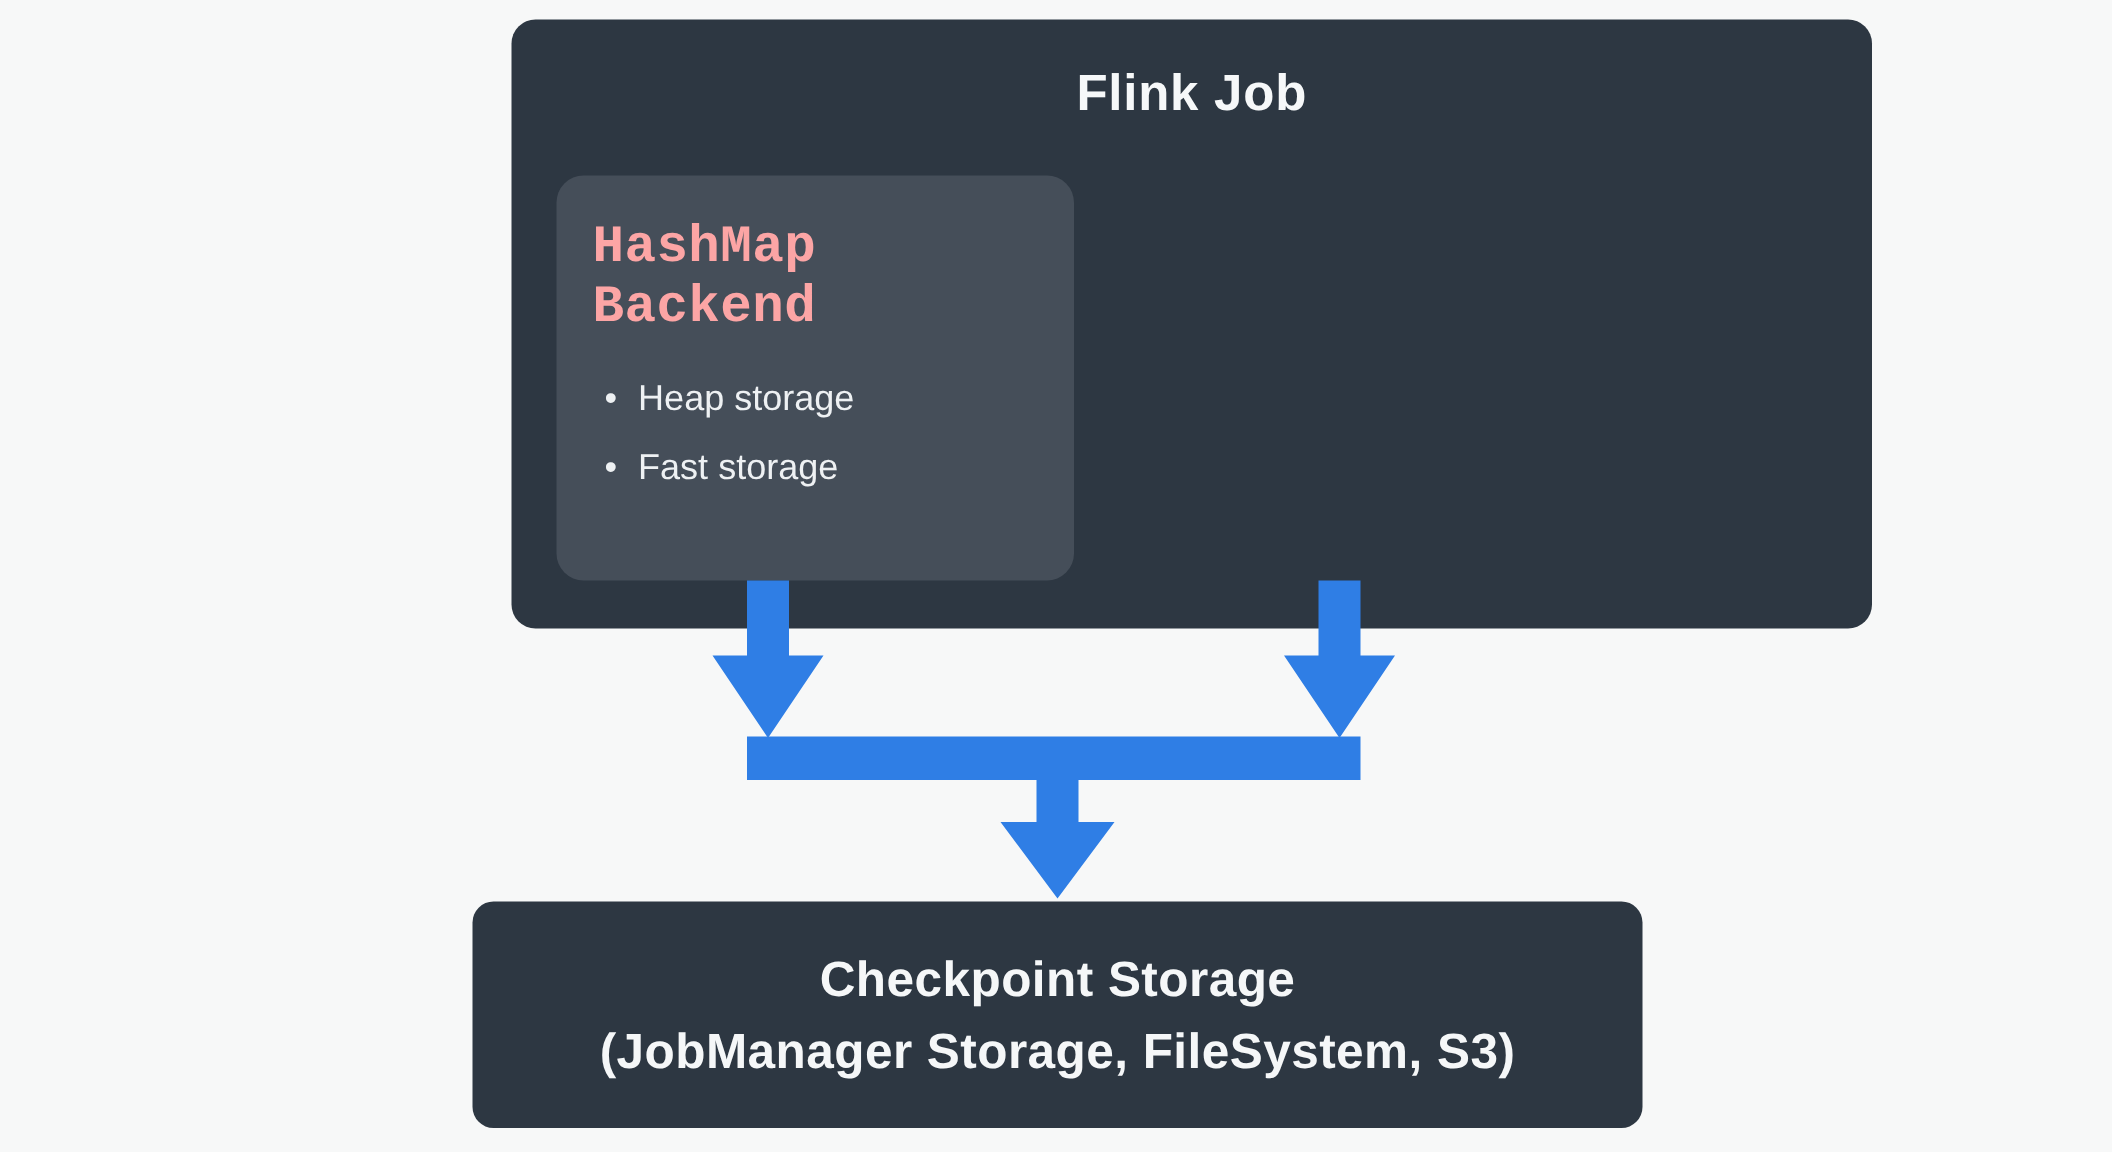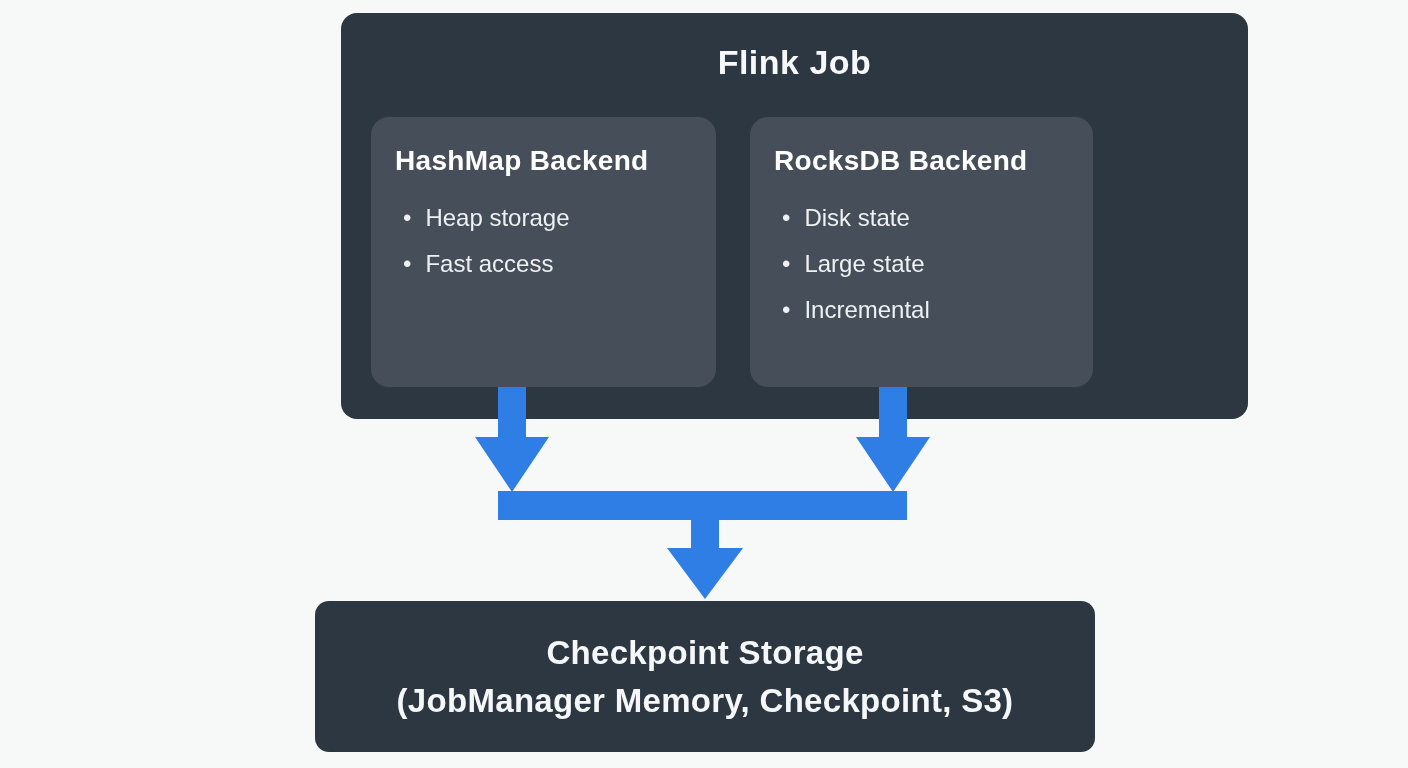--- a/index.html
+++ b/index.html
@@ -39,25 +39,26 @@
     height: 270px;
     background: #454e59;
     border-radius: 18px;
     box-sizing: border-box;
     padding: 28px 24px 0 24px;
     color: #eef1f3;
   }
   .card-left  { left: 30px;  width: 345px; }
   .card-right { left: 409px; width: 343px; }
   .card-title {
-    font-size: 28px;
+    font-size: 35px;
     font-weight: 600;
-    color: #ffffff;
+    color: #fca5a5;
     margin-bottom: 18px;
     letter-spacing: 0.3px;
+    font-family: Liberation Mono, monospace;
   }
   .bullets {
     list-style: none;
     margin: 0;
     padding: 0 0 0 8px;
     font-size: 24px;
     font-weight: 500;
     line-height: 46px;
   }
   .bullets li::before {
@@ -97,39 +98,31 @@
 
 <div class="stage">
 
   <div class="flink-box">
     <div class="flink-title">Flink Job</div>
 
     <div class="card card-left">
       <div class="card-title">HashMap Backend</div>
       <ul class="bullets">
         <li>Heap storage</li>
-        <li>Fast access</li>
+        <li>Fast storage</li>
       </ul>
     </div>
 
-    <div class="card card-right">
-      <div class="card-title">RocksDB Backend</div>
-      <ul class="bullets">
-        <li>Disk state</li>
-        <li>Large state</li>
-        <li>Incremental</li>
-      </ul>
-    </div>
   </div>
 
   <svg class="arrows" viewBox="0 0 1408 768" xmlns="http://www.w3.org/2000/svg" aria-hidden="true">
     <polygon points="498,387 526,387 526,437 549,437 512,492 475,437 498,437" fill="#2f7ee5"></polygon>
     <polygon points="879,387 907,387 907,437 930,437 893,492 856,437 879,437" fill="#2f7ee5"></polygon>
     <rect x="498" y="491" width="409" height="29" fill="#2f7ee5"></rect>
     <polygon points="691,520 719,520 719,548 743,548 705,599 667,548 691,548" fill="#2f7ee5"></polygon>
   </svg>
 
   <div class="storage-box">
     <div>Checkpoint Storage</div>
-    <div>(JobManager Memory, Checkpoint, S3)</div>
+    <div>(JobManager Storage, FileSystem, S3)</div>
   </div>
 
 </div>
 
 </body></html>

